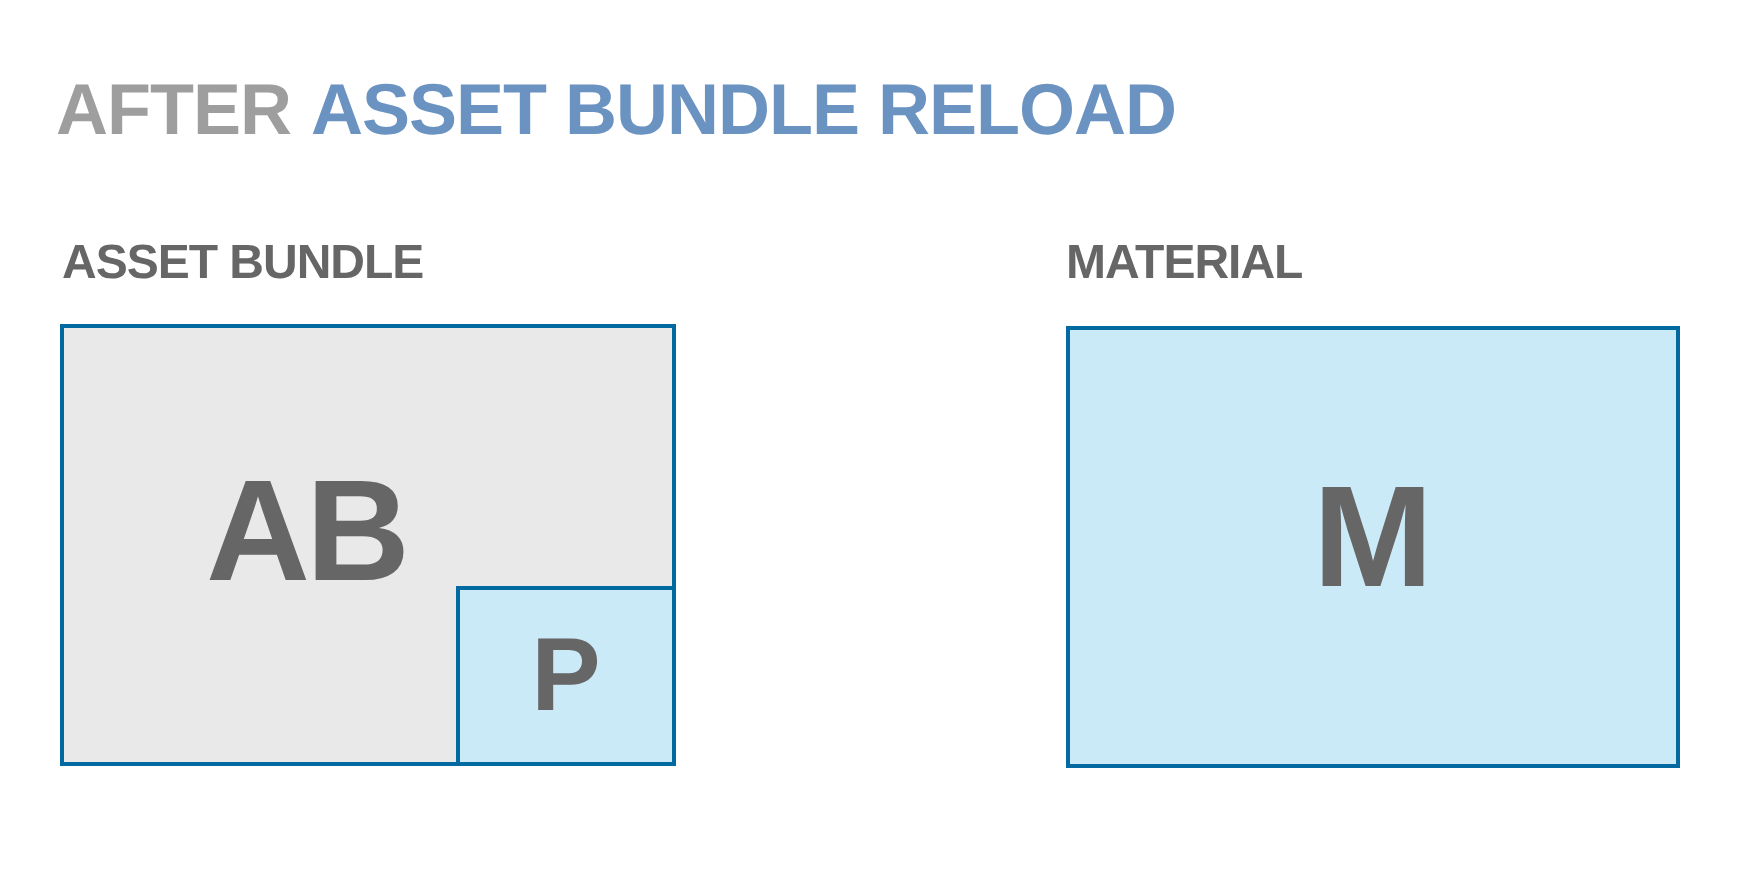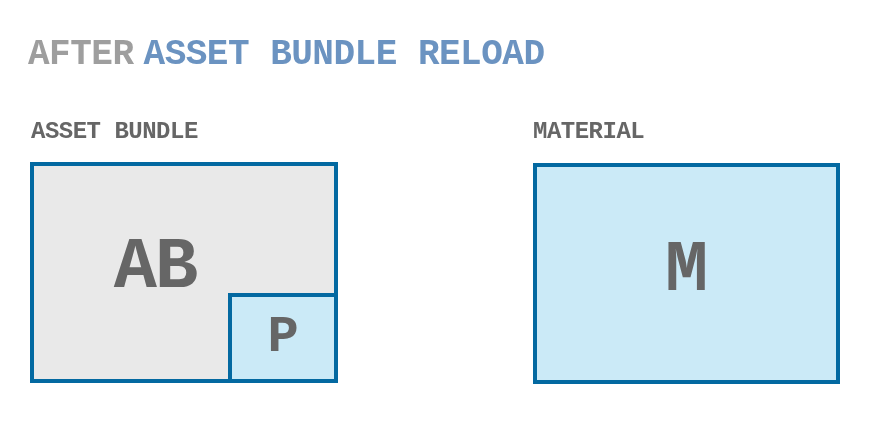--- a/index.html
+++ b/index.html
@@ -3,21 +3,21 @@
 <meta charset="utf-8">
 <style>
   * { margin: 0; padding: 0; box-sizing: border-box; }
   html, body { background: #ffffff; }
   .canvas {
     position: relative;
     width: 870px;
     height: 440px;
     background: #ffffff;
     overflow: hidden;
-    font-family: Liberation Mono, monospace;
+    font-family: Liberation Sans, sans-serif;
     font-weight: bold;
   }
   .title {
     position: absolute;
     left: 28px;
     top: 34px;
     font-size: 36px;
     letter-spacing: -0.5px;
     font-stretch: condensed;
     white-space: nowrap;
@@ -32,21 +32,21 @@
     letter-spacing: -0.5px;
     font-stretch: condensed;
     color: #666666;
     white-space: nowrap;
   }
   .label-asset-bundle { left: 31px; }
   .label-material { left: 533px; }
 
   .box {
     position: absolute;
-    border: 4px solid #0369a1;
+    border: 2px solid #0369a1;
   }
   .box-gray { background: #e9e9e9; }
   .box-blue { background: #cbeaf7; }
 
   .asset-bundle-box {
     left: 30px; top: 162px;
     width: 308px; height: 221px;
   }
   .material-box {
     left: 533px; top: 163px;

